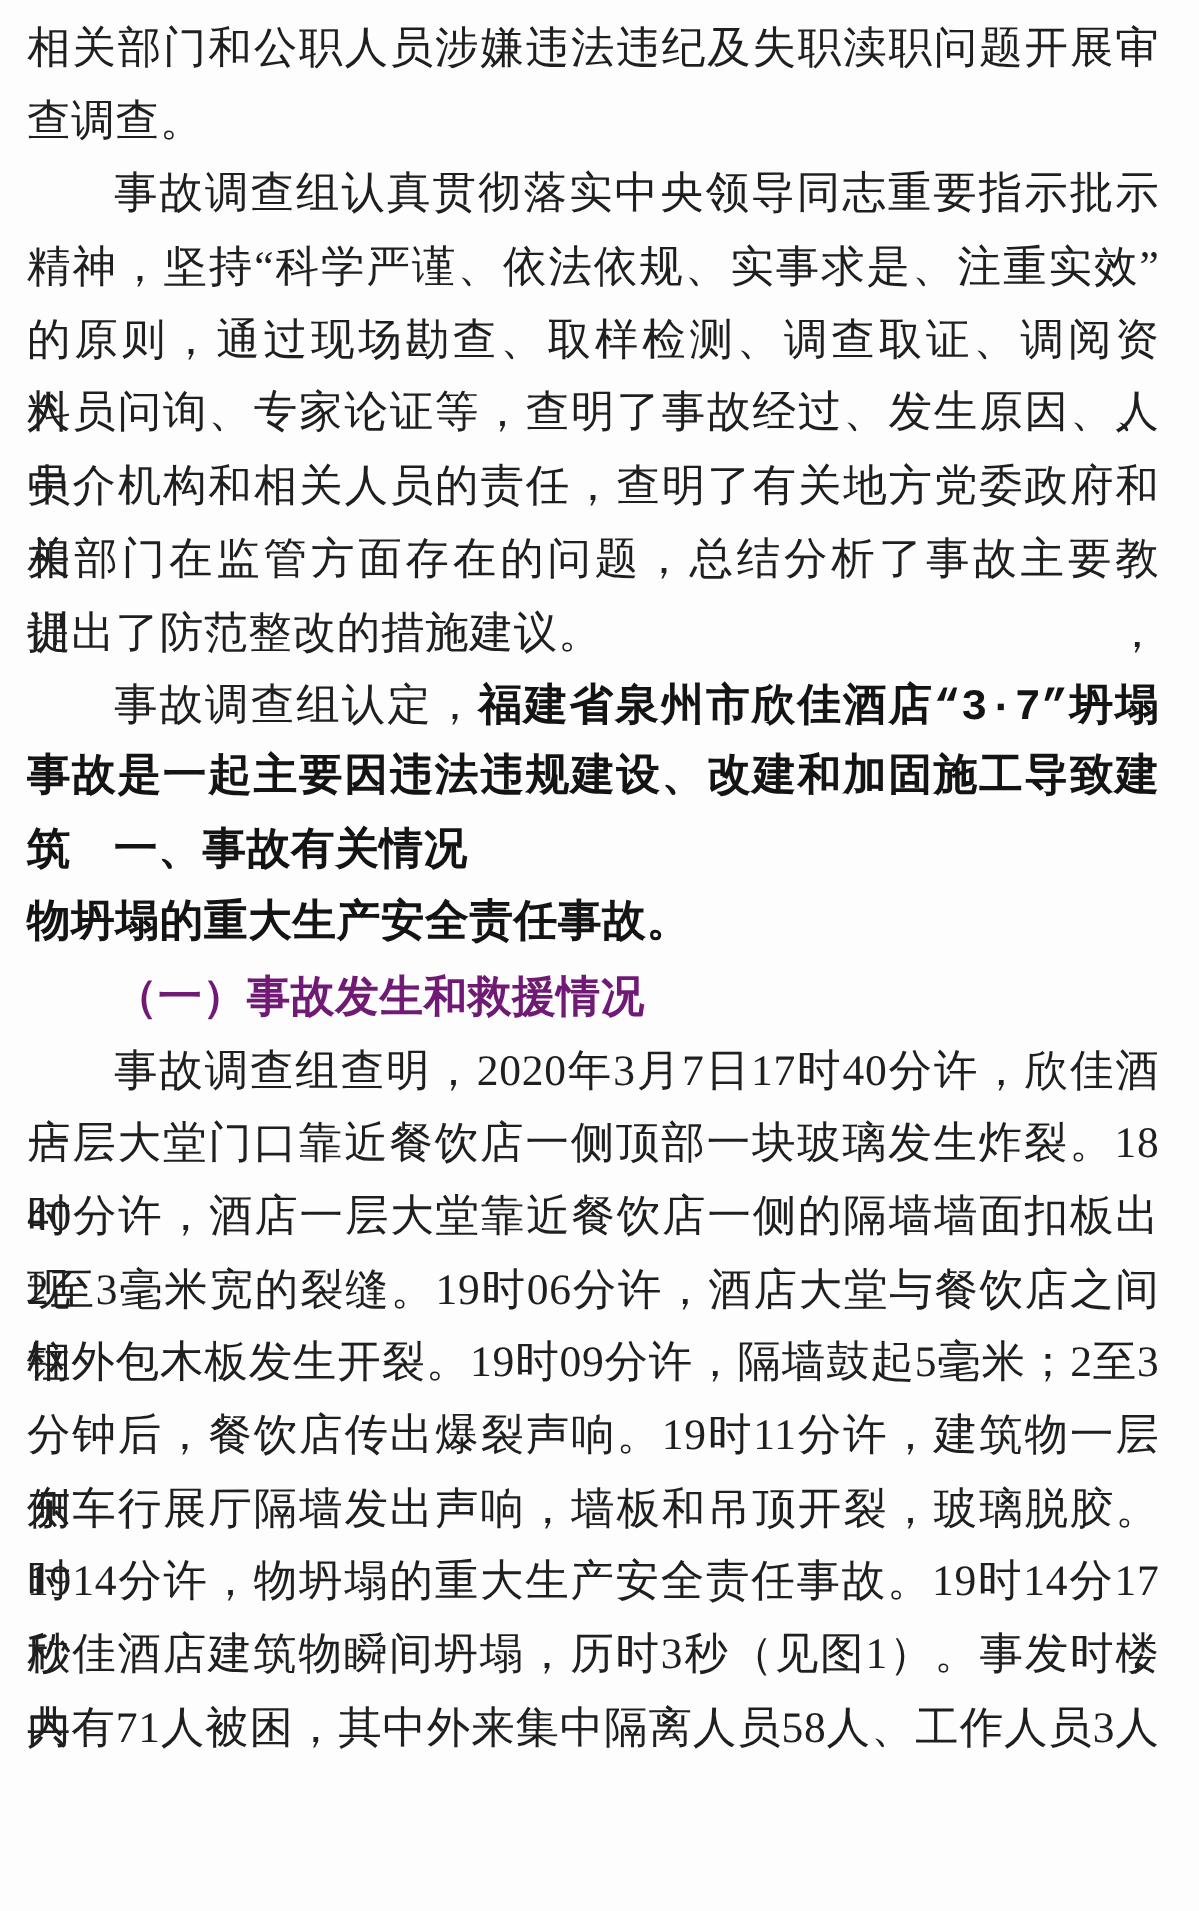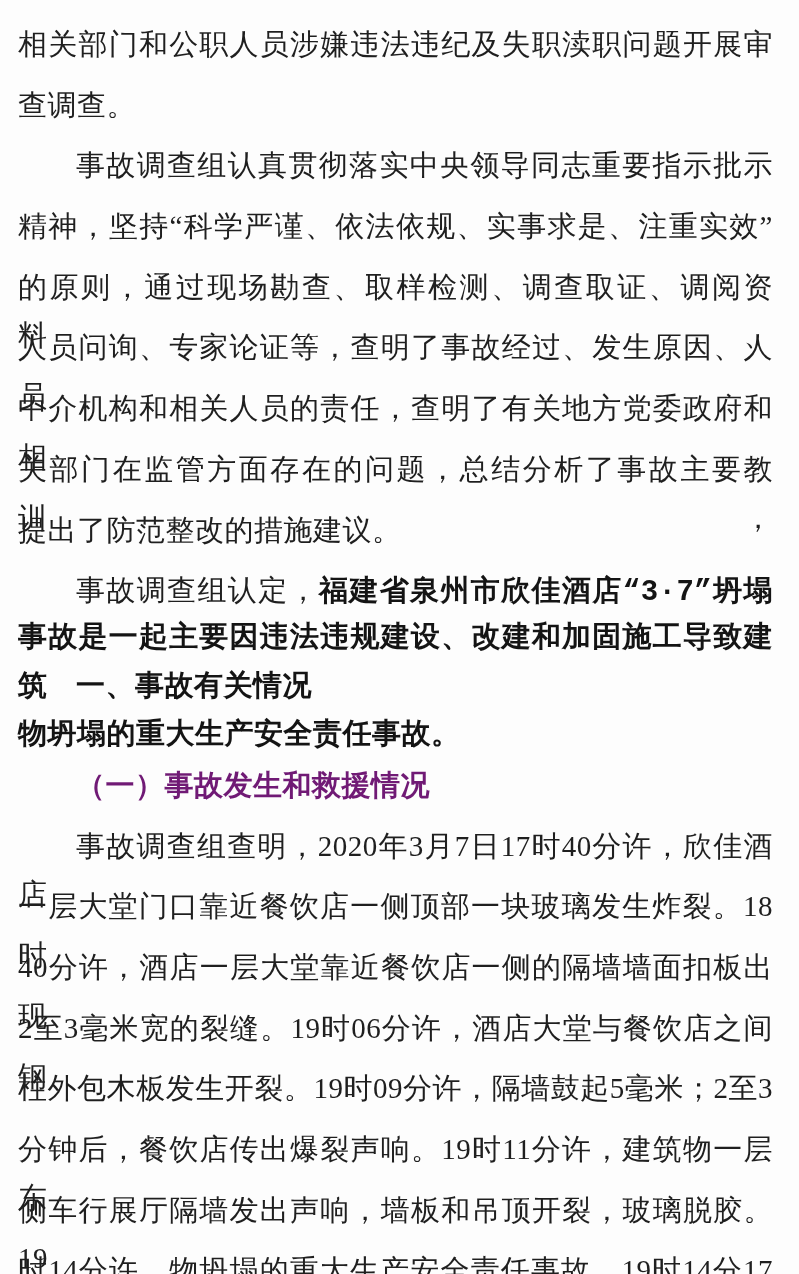--- a/index.html
+++ b/index.html
@@ -38,21 +38,20 @@
     text-align-last: justify;
     text-justify: inter-character;
   }
   .line.indent {
     text-indent: 58px;
   }
   
   .st-body {
     font-family: "Liberation Serif", "DejaVu Serif", serif;
     font-weight: 400;
-    margin-top: 12px;
   }
   
   .st-heiti, .line.st-heiti {
     font-family: Liberation Mono, monospace;
     font-weight: 700;
     color: #141414;
   }
   
   .st-kai, .line.st-kai {
     font-family: "Liberation Serif", "DejaVu Serif", serif;

